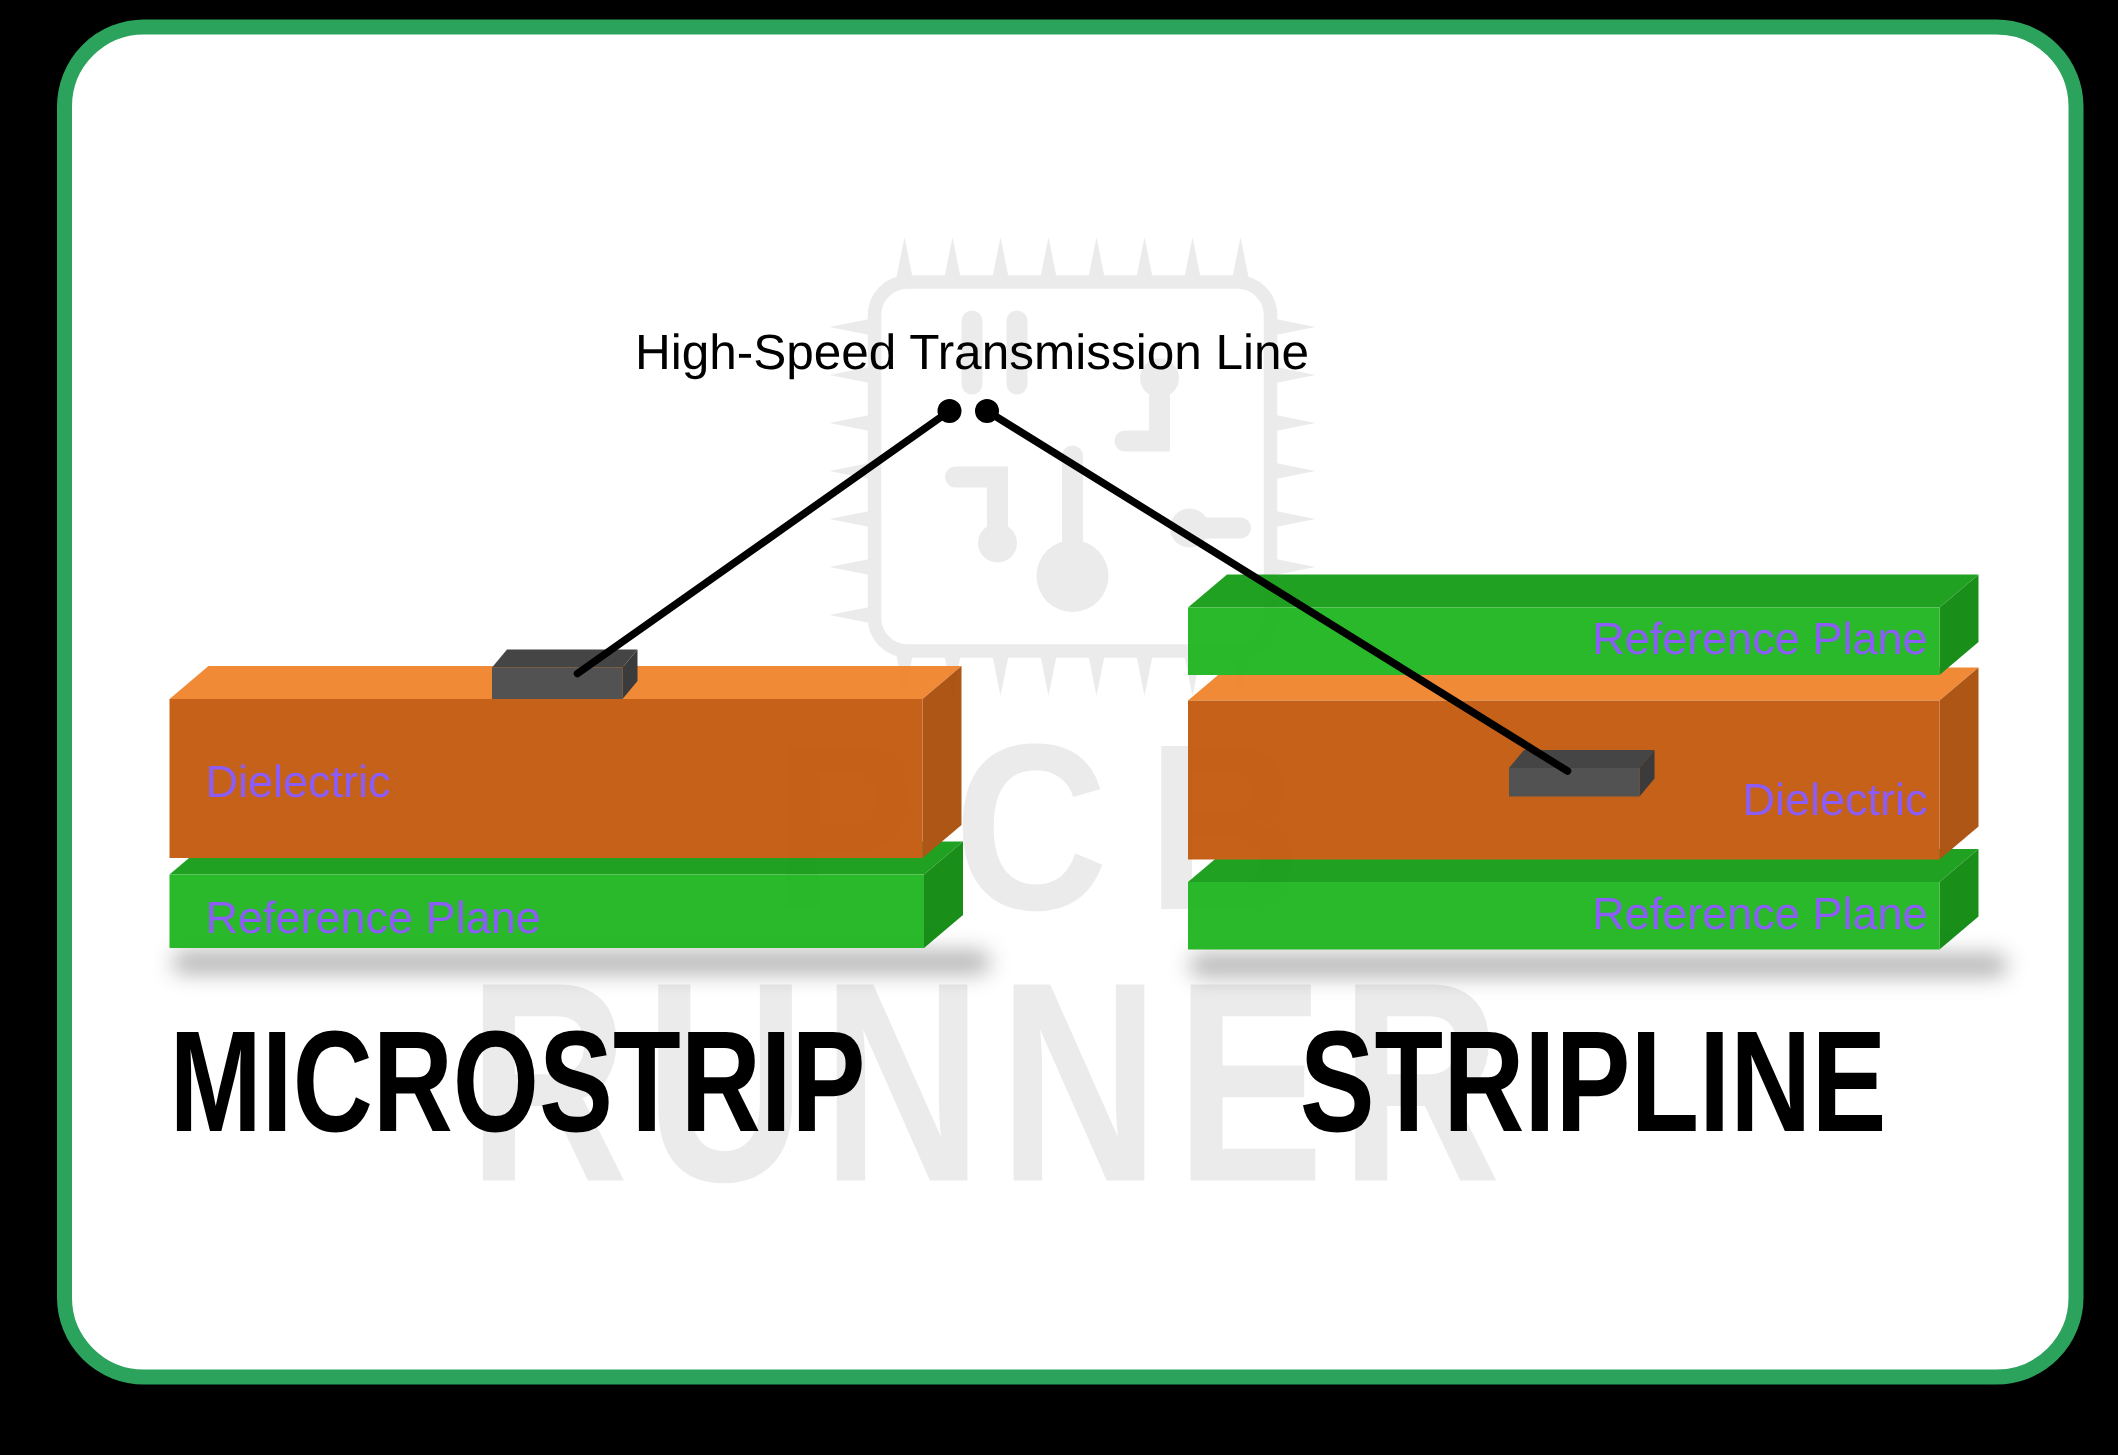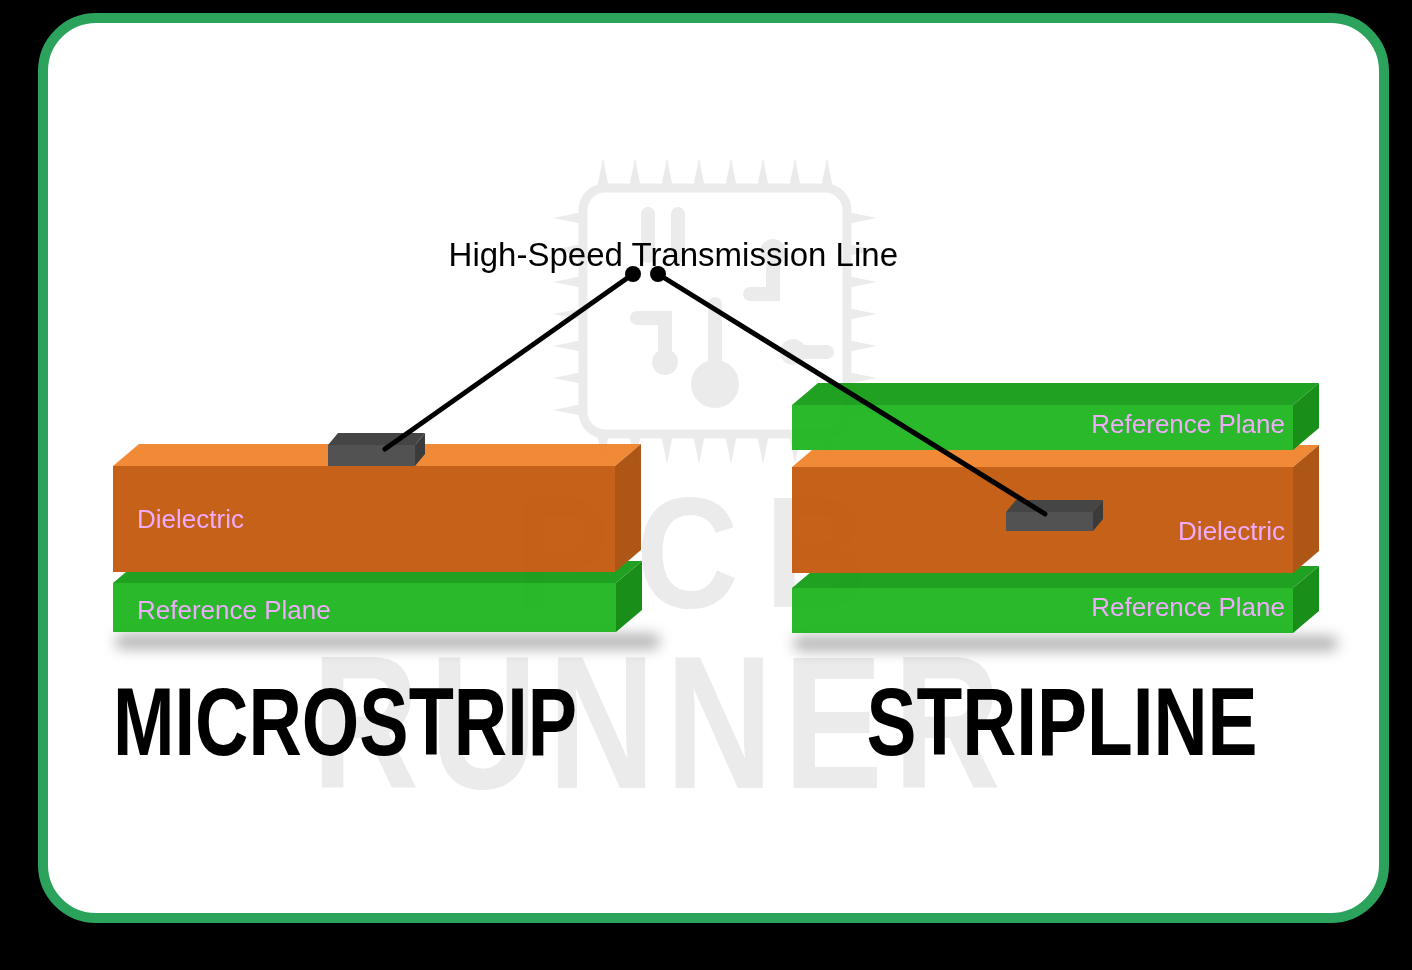--- a/index.html
+++ b/index.html
@@ -43,25 +43,25 @@
   .orange-f{background:var(--dielectric-orange-front,#c2580b);}
   .orange-t{background:var(--dielectric-orange-top,#f0832b);}
   .orange-s{background:var(--dielectric-orange-side,#a84c08);}
   .gray-f{background:var(--trace-gray-front,#484848);}
   .gray-t{background:var(--trace-gray-top,#3a3a3a);}
   .gray-s{background:var(--trace-gray-side,#2f2f2f);}
   
   .anno{position:absolute;inset:0;z-index:4;pointer-events:none;}
   .pointer-svg{position:absolute;left:0;top:0;}
   .diagram-title{
-    position:absolute;left:398px;top:236px;width:500px;text-align:right;
+    position:absolute;left:398px;top:216px;width:500px;text-align:center;
     font-size:33px;color:#000;white-space:nowrap;
   }
   .layer-label{
-    position:absolute;font-size:26px;color:#f0abfc;white-space:nowrap;line-height:1.1;
+    position:absolute;font-size:30px;color:#8b5cf6;white-space:nowrap;line-height:1.1;
   }
   .lbl-left{left:137px;}
   .lbl-right{left:900px;width:385px;text-align:right;}
   .big-caption{
     position:absolute;top:674px;font-size:96px;font-weight:700;color:#000;
     line-height:1;white-space:nowrap;
   }
   .cap-micro{left:345px;transform:translateX(-50%) scaleX(0.77);}
   .cap-strip{left:1062px;transform:translateX(-50%) scaleX(0.78);}
 </style>

